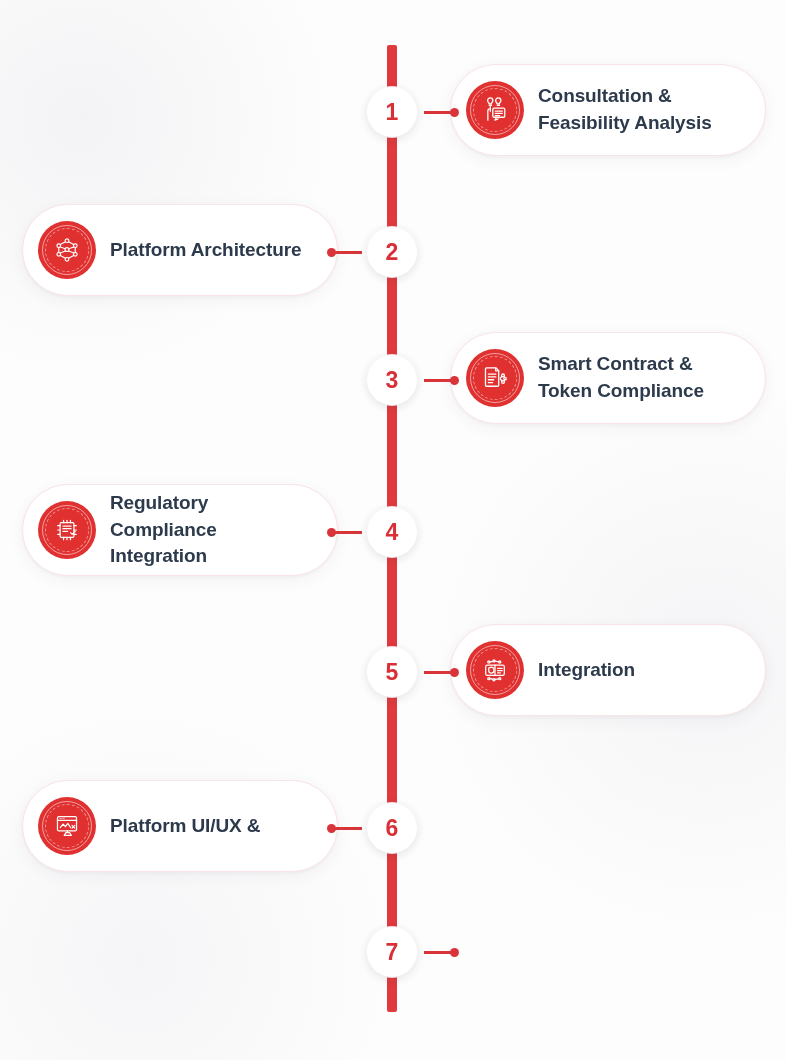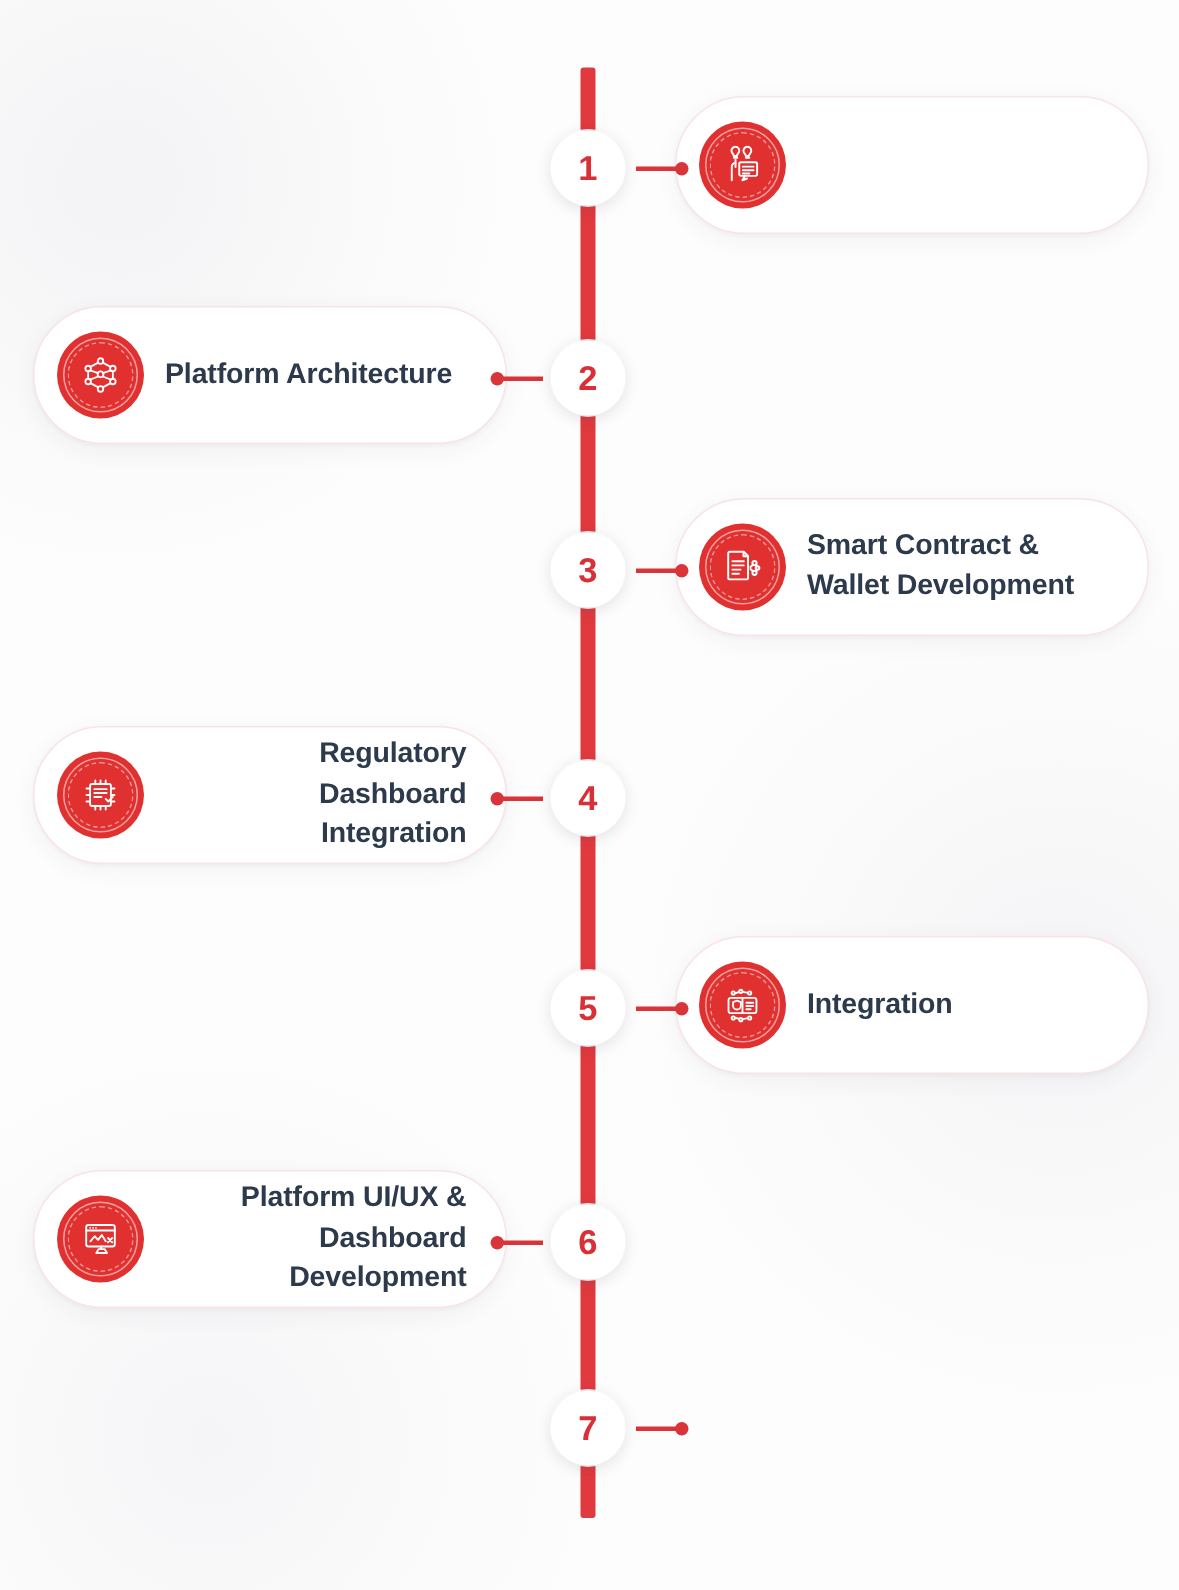--- a/index.html
+++ b/index.html
@@ -113,21 +113,21 @@
     background: #ffffff;
     border: 1px solid #fae3e4;
     box-shadow: 0 4px 16px rgba(47,52,80,.055), 0 1px 3px rgba(47,52,80,.04);
     display: flex;
     align-items: center;
     padding: 0 26px 0 15px;
     gap: 14px;
     z-index: 2;
   }
   .step.right .card { left: 450px;  width: 316px; }
-  .step.left  .card { left: 22px;   width: 316px; text-align: right; }
+  .step.left  .card { left: 22px;   width: 316px; }
 
   
   .icon-badge {
     position: relative;
     flex: 0 0 auto;
     width: 58px;
     height: 58px;
     border-radius: 50%;
     background: #e0302f;
     display: flex;
@@ -187,20 +187,24 @@
           <path d="M6.7 7.6h2.1"></path>
           <path d="M12.6 3.2a2.4 2.4 0 0 1 4.8 0c0 1-.5 1.5-.9 2-.3.4-.5.7-.5 1.2h-2c0-.5-.2-.8-.5-1.2-.4-.5-.9-1-.9-2Z"></path>
           <path d="M14.1 7.6h2.1"></path>
           <path d="M7.7 8.8v4.4"></path>
           <path d="M5.4 21.4V13a2.3 2.3 0 0 1 2.3-2.3"></path>
           <rect x="10" y="10.3" width="11" height="8.4" rx="1.1"></rect>
           <path d="M12.2 13h6.6M12.2 15.2h6.6M12.2 17.2h4"></path>
           <path d="M13.5 18.7l-1.6 2.7 2.9-1.1"></path>
         </svg>
       </div>
+      <div class="card-label">
+        <span class="l1">Consultation &amp;</span>
+        <span class="l2">Feasibility Analysis</span>
+      </div>
     </div>
     <div class="bubble">
       <span class="bubble-num">1</span>
     </div>
   </div>
 
   <div class="step left" id="step-2" style="top:204px">
     <div class="connector">
       <div class="line"></div>
       <div class="dot"></div>
@@ -243,21 +247,21 @@
           <path d="M12.6 2.8v2.6h2.8"></path>
           <path d="M5.8 8.4h7M5.8 11h7M5.8 13.6h5M5.8 16.2h4"></path>
           <circle cx="19.4" cy="9.6" r="1.3"></circle>
           <circle cx="19.4" cy="15.6" r="1.3"></circle>
           <circle cx="21.3" cy="12.6" r="1.1"></circle>
           <path d="M18.4 10.6l-1.5 1.4M18.4 14.6l-1.5-1.4M20.4 10.4l.6 1.2M20.4 14.8l.6-1.2"></path>
         </svg>
       </div>
       <div class="card-label">
         <span class="l1">Smart Contract &amp;</span>
-        <span class="l2">Wallet Development</span>
+        <span class="l2">Token Compliance</span>
       </div>
     </div>
     <div class="bubble">
       <span class="bubble-num">3</span>
     </div>
   </div>
 
   <div class="step left" id="step-4" style="top:484px">
     <div class="connector">
       <div class="line"></div>
@@ -269,21 +273,21 @@
         <div class="ring2"></div>
         <svg viewBox="0 0 24 24" fill="none" stroke="#ffffff" stroke-width="1.15" stroke-linecap="round" stroke-linejoin="round">
           <rect x="5.6" y="5.2" width="12.8" height="13.6" rx="1.2"></rect>
           <path d="M8.2 8.4h7.6M8.2 10.8h7.6M8.2 13.2h4.4"></path>
           <path d="M8.8 5.2V3.1M12 5.2V3.1M15.2 5.2V3.1M8.8 18.8v2.1M12 18.8v2.1M15.2 18.8v2.1"></path>
           <path d="M5.6 8h-2.2M5.6 12h-2.2M5.6 16h-2.2M18.4 8h2.2M18.4 12h2.2M18.4 16h2.2"></path>
           <path d="M15.2 14.4l1.6 1.6 2.8-2.8"></path>
         </svg>
       </div>
       <div class="card-label">
-        <span class="l1">Regulatory Dashboard</span>
+        <span class="l1">Regulatory Compliance</span>
         <span class="l2">Integration</span>
       </div>
     </div>
     <div class="bubble">
       <span class="bubble-num">4</span>
     </div>
   </div>
 
   <div class="step right" id="step-5" style="top:624px">
     <div class="connector">
@@ -332,21 +336,20 @@
           <circle cx="5.6" cy="5.1" r=".55" fill="#ffffff" stroke="none"></circle>
           <circle cx="7.4" cy="5.1" r=".55" fill="#ffffff" stroke="none"></circle>
           <circle cx="9.2" cy="5.1" r=".55" fill="#ffffff" stroke="none"></circle>
           <path d="M5.8 13.4l2.6-3.1 2.1 2.2 2.3-2.9 2.4 3.8"></path>
           <path d="M12.4 16.6v1.6M9.4 20.6h6.6l-1.5-2.4h-3.6Z"></path>
           <path d="M16.6 11.4l2.6 2.6M19.2 11.4l-2.6 2.6"></path>
         </svg>
       </div>
       <div class="card-label">
         <span class="l1">Platform UI/UX &amp;</span>
-        <span class="l2">Dashboard Development</span>
       </div>
     </div>
     <div class="bubble">
       <span class="bubble-num">6</span>
     </div>
   </div>
 
   <div class="step right" id="step-7" style="top:904px">
     <div class="connector">
       <div class="line"></div>

